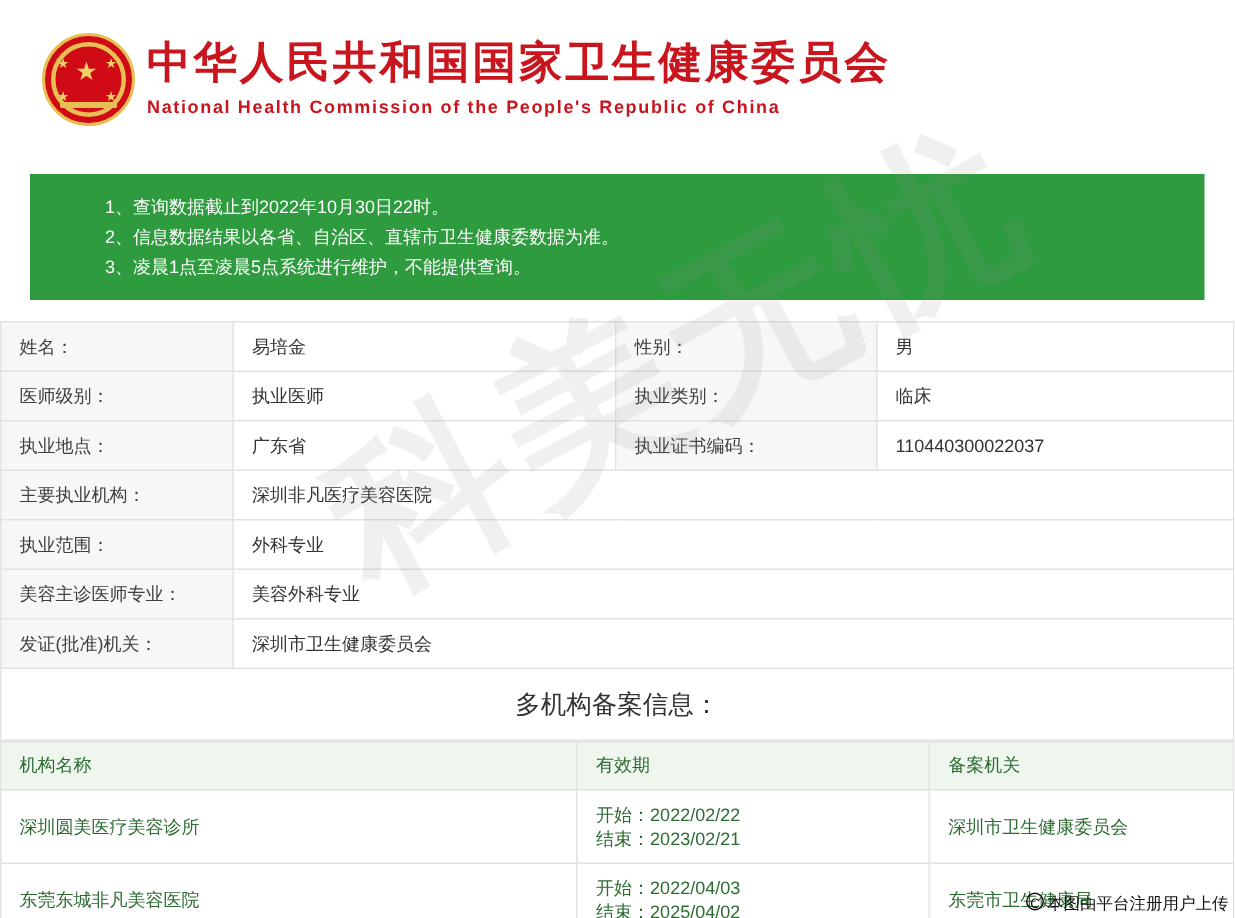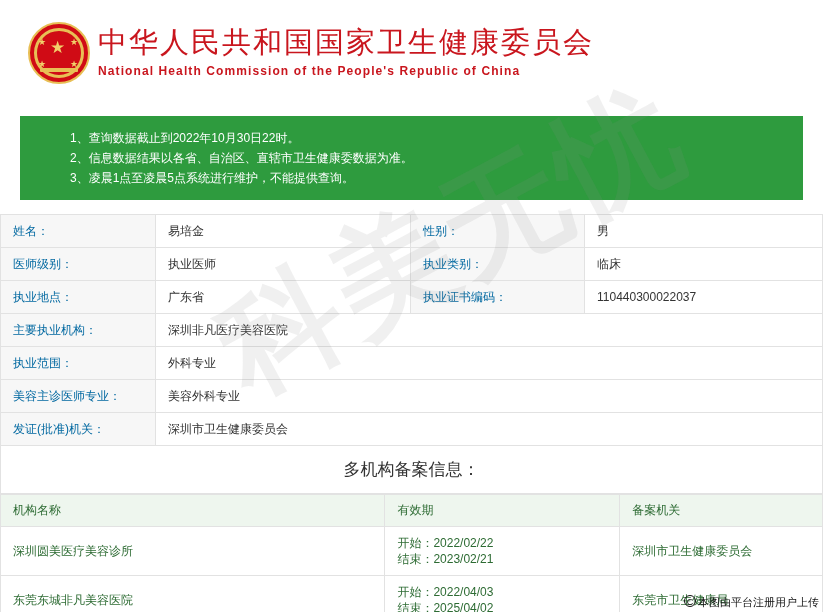--- a/index.html
+++ b/index.html
@@ -58,21 +58,21 @@
     width: 38px; height: 4px;
     background: #e8bf55;
     border-radius: 1px;
   }
   .title-block {
     margin-top: 14px;
   }
   .title-cn {
     color: #c9161e;
     font-size: 29px;
-    font-weight: normal;
+    font-weight: bold;
     letter-spacing: 2px;
     line-height: 36px;
     white-space: nowrap;
   }
   .title-en {
     color: #c9161e;
     font-size: 12px;
     font-weight: bold;
     letter-spacing: 1.1px;
     margin-top: 4px;
@@ -104,21 +104,21 @@
   table.info td {
     border: 1px solid #e2e2e2;
     height: 33px;
     padding: 0 12px;
     vertical-align: middle;
     white-space: nowrap;
   }
   td.label {
     width: 155px;
     background: #f7f7f7;
-    color: #0369a1;
+    color: #404040;
   }
   td.value {
     background: #ffffff;
     color: #333;
   }
   td.val-wide { width: 255px; }
   td.label-2 { width: 174px; }
 
   
   .section-title {

